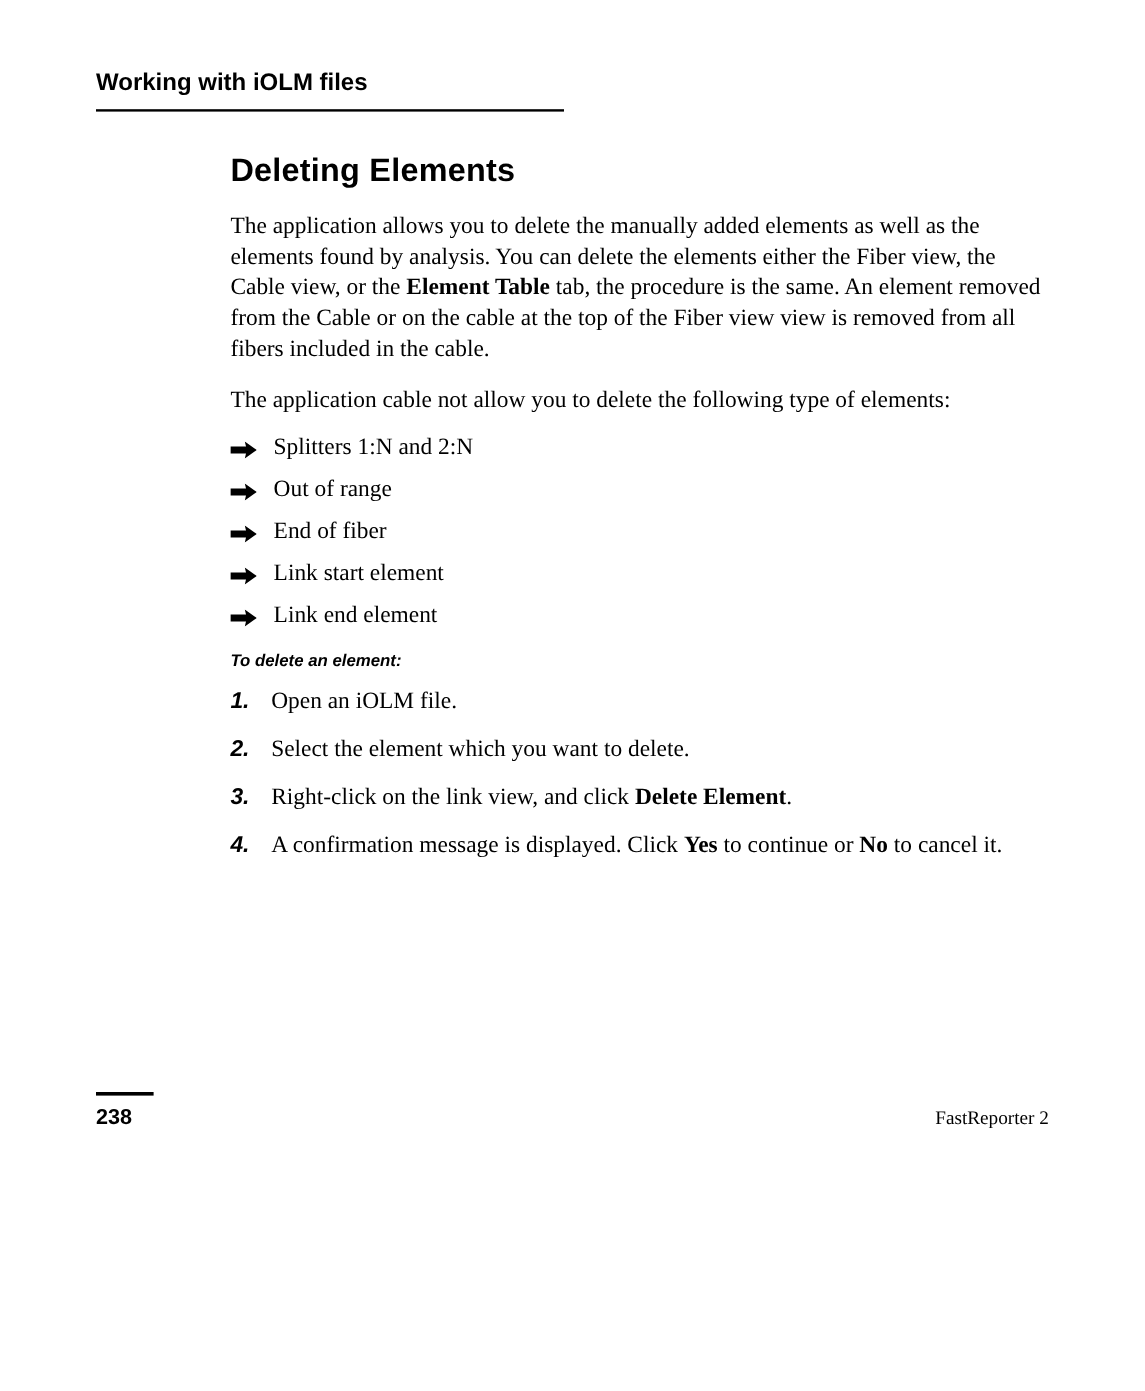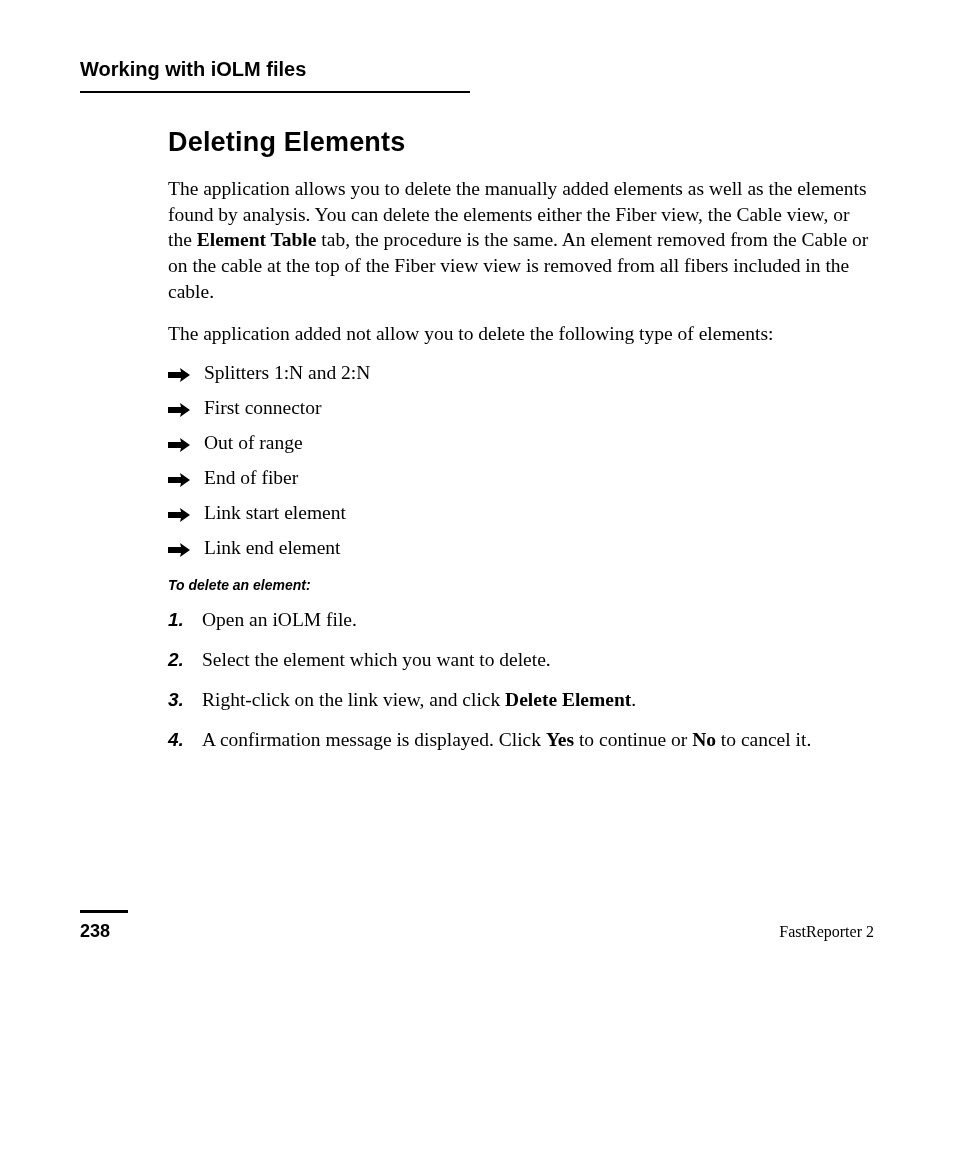--- a/index.html
+++ b/index.html
@@ -3,21 +3,21 @@
 <meta charset="utf-8">
 <style>
   * { box-sizing: border-box; margin: 0; padding: 0; }
   html, body { width: 954px; height: 1159px; background: #fff; }
   body { font-family: Georgia, 'Times New Roman', serif; color: #000; }
   .page { position: relative; width: 954px; height: 988px; padding: 58px 80px 50px 80px; }
   .header { margin-bottom: 6px; }
   .header-title { font-family: 'Segoe UI', 'Helvetica Neue', Arial, sans-serif; font-weight: 700; font-size: 20px; }
   .header-subtitle { font-family: Georgia, serif; font-style: italic; font-weight: 600; font-size: 18px; margin-top: 4px; }
   .header-rule { width: 390px; height: 2px; background: #000; margin-top: 10px; }
-  .content { margin-left: 88px; margin-right: 4px; margin-top: 34px; }
+  .content { margin-left: 112px; margin-right: 4px; margin-top: 34px; }
   .section-title { font-family: 'Segoe UI', 'Helvetica Neue', Arial, sans-serif; font-weight: 800; font-size: 27px; letter-spacing: 0.2px; margin-bottom: 18px; }
   .para { font-family: Georgia, 'Times New Roman', serif; font-size: 19.5px; line-height: 1.32; margin-bottom: 16px; }
   .bold { font-weight: 700; text-align: center; }
   .bullet-list { list-style: none; margin-top: 6px; margin-bottom: 18px; }
   .bullet-list li { display: flex; align-items: flex-start; gap: 14px; margin-bottom: 13px; font-size: 19.5px; }
   .arrow-icon { flex: 0 0 auto; width: 22px; height: 14px; margin-top: 6px; }
   .procedure-title { font-family: 'Segoe UI', 'Helvetica Neue', Arial, sans-serif; font-weight: 700; font-style: italic; font-size: 14px; margin-top: 4px; margin-bottom: 14px; }
   .step-list { list-style: none; }
   .step-item { display: flex; align-items: flex-start; gap: 14px; margin-bottom: 14px; font-size: 19.5px; line-height: 1.32; }
   .step-num { font-family: 'Segoe UI', 'Helvetica Neue', Arial, sans-serif; font-weight: 800; font-style: italic; font-size: 19px; flex: 0 0 20px; text-align: left; }
@@ -38,34 +38,28 @@
     <div class="header-rule"></div>
   </div>
 
   <div class="content">
     <h2 class="section-title">Deleting Elements</h2>
 
     <p class="para">
       <span>The application allows you to delete the manually added elements as well as the elements found by analysis. You can delete the elements either the Fiber view, the Cable view, or the </span><span class="bold">Element Table</span><span> tab, the procedure is the same. An element removed from the Cable or on the cable at the top of the Fiber view view is removed from all fibers included in the cable.</span>
     </p>
 
-    <p class="para">The application added not allow you to delete the following type of elements:</p>
+    <p class="para">The application cable not allow you to delete the following type of elements:</p>
 
     <ul class="bullet-list">
       <li>
         <svg class="arrow-icon" viewBox="0 0 22 14">
             <polygon points="0,4 13,4 12,0 22,7 12,14 13,10 0,10" fill="#000"></polygon>
           </svg>
         <span>Splitters 1:N and 2:N</span>
-      </li>
-      <li>
-        <svg class="arrow-icon" viewBox="0 0 22 14">
-            <polygon points="0,4 13,4 12,0 22,7 12,14 13,10 0,10" fill="#000"></polygon>
-          </svg>
-        <span>First connector</span>
       </li>
       <li>
         <svg class="arrow-icon" viewBox="0 0 22 14">
             <polygon points="0,4 13,4 12,0 22,7 12,14 13,10 0,10" fill="#000"></polygon>
           </svg>
         <span>Out of range</span>
       </li>
       <li>
         <svg class="arrow-icon" viewBox="0 0 22 14">
             <polygon points="0,4 13,4 12,0 22,7 12,14 13,10 0,10" fill="#000"></polygon>

